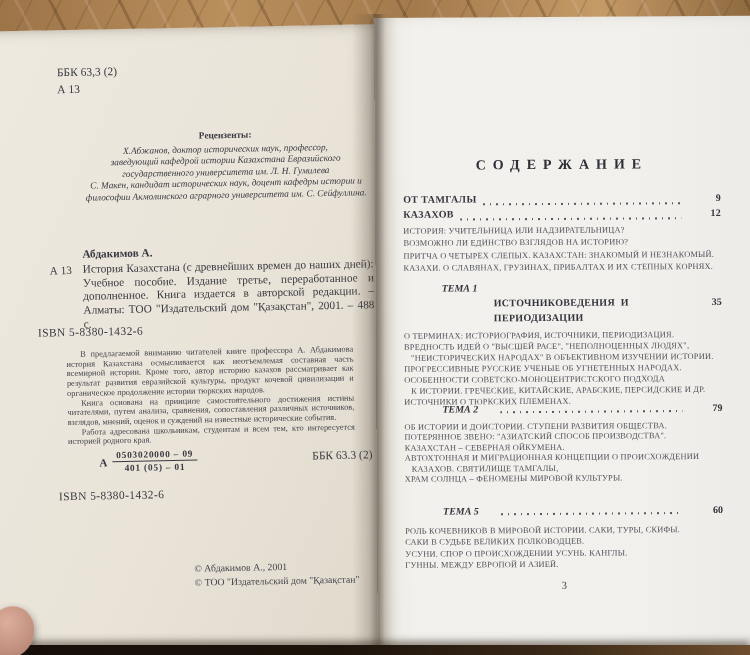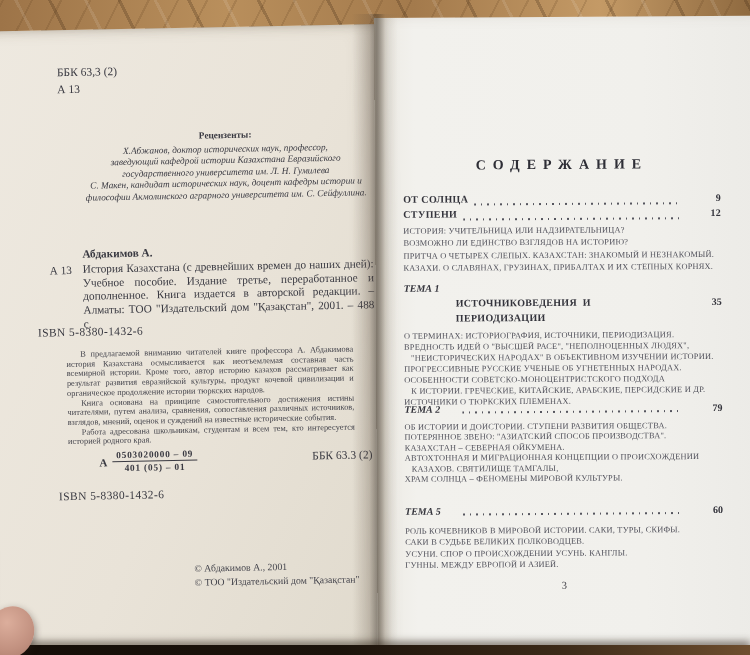--- a/index.html
+++ b/index.html
@@ -54,21 +54,21 @@
     background-image:repeating-linear-gradient(90deg,#55555e 0 1.5px,rgba(0,0,0,0) 1.5px 6.5px);}
   .pg{width:24px;text-align:right;font-weight:bold;font-size:10px;flex:none;}
   .intro{top:208px;}
   .sub{font-size:8.4px;line-height:12.3px;color:#50505a;letter-spacing:.2px;}
   .theme .sub{line-height:11px;}
   #theme2 .sub{line-height:10.4px;}
   #theme3 .sub{line-height:11.4px;}
   .sub.in1{padding-left:7px;}
   #theme1{top:263px;} #theme2{top:384px;} #theme3{top:486px;}
   .trow{display:flex;align-items:baseline;line-height:15px;}
-  .tnum{width:52px;flex:none;font-weight:bold;font-style:italic;font-size:10px;}
+  .tnum{width:52px;flex:none;font-weight:bold;font-style:italic;font-size:10px;margin-left:38px;}
   .ttl{font-weight:bold;font-size:10px;letter-spacing:.3px;}
   .ws{word-spacing:3px;}
   .cont{flex:1;display:flex;align-items:baseline;}
   .theme .subs{margin-top:5px;}
   #theme2 .subs{margin-top:6px;} #theme3 .subs{margin-top:7px;}
   .pagenum{top:563px;text-align:center;font-size:10.5px;}
   
   #gutter{position:absolute;left:352px;top:14px;width:46px;height:636px;z-index:3;pointer-events:none;
     background:linear-gradient(90deg,rgba(90,75,60,0) 0%,rgba(90,75,60,.22) 38%,rgba(42,34,26,.38) 54%,rgba(120,105,85,.12) 72%,rgba(120,105,85,0) 100%);}
   #thumb{position:absolute;left:-12px;top:606px;width:46px;height:52px;border-radius:50%;
@@ -130,26 +130,26 @@
       <div>© Абдакимов А., 2001</div>
       <div>© ТОО "Издательский дом "Қазақстан"</div>
     </div>
   </div>
 
   <div id="right-page" class="page">
     <div class="rp-block toc-title">СОДЕРЖАНИЕ</div>
 
     <div class="rp-block front">
       <div class="frow">
-        <span>ОТ СОЛНЦА</span>
+        <span>ОТ ТАМГАЛЫ</span>
         <span class="dots"></span>
         <span class="pg">9</span>
       </div>
       <div class="frow">
-        <span>СТУПЕНИ</span>
+        <span>КАЗАХОВ</span>
         <span class="dots"></span>
         <span class="pg">12</span>
       </div>
     </div>
 
     <div class="rp-block intro">
       <div class="sub">ИСТОРИЯ: УЧИТЕЛЬНИЦА ИЛИ НАДЗИРАТЕЛЬНИЦА?</div>
       <div class="sub">ВОЗМОЖНО ЛИ ЕДИНСТВО ВЗГЛЯДОВ НА ИСТОРИЮ?</div>
       <div class="sub">ПРИТЧА О ЧЕТЫРЕХ СЛЕПЫХ. КАЗАХСТАН: ЗНАКОМЫЙ И НЕЗНАКОМЫЙ.</div>
       <div class="sub">КАЗАХИ. О СЛАВЯНАХ, ГРУЗИНАХ, ПРИБАЛТАХ И ИХ СТЕПНЫХ КОРНЯХ.</div>

